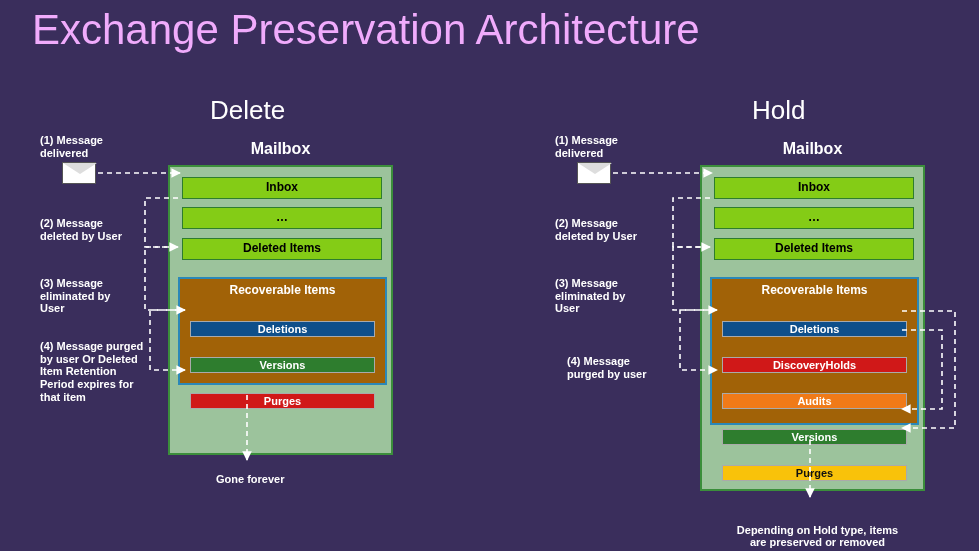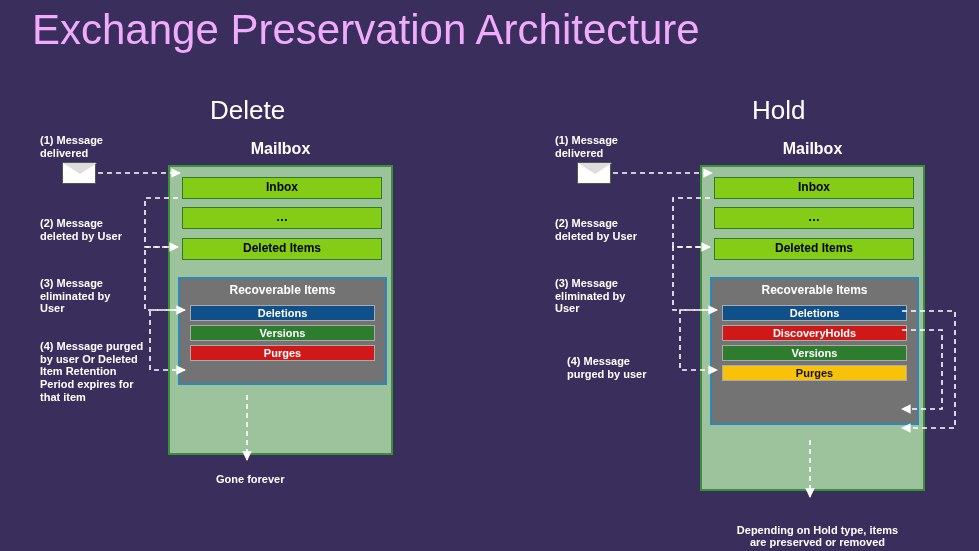--- a/index.html
+++ b/index.html
@@ -51,32 +51,32 @@
     font-size: 12px;
     font-weight: 600;
     text-align: center;
     line-height: 19px;
   }
   .rec-container {
     position: absolute;
     left: 8px;
     width: 209px;
     border: 2px solid #2b88b8;
-    background: #737373;
+    background: #a16207;
   }
   .rec-title {
     height: 22px;
     color: #fff;
     font-size: 12px;
     font-weight: 700;
     text-align: center;
     line-height: 22px;
   }
   .rec-row {
-    margin: 4px 10px;
+    margin: 20px 10px;
     height: 16px;
     border: 1px solid #aaa;
     color: #fff;
     font-size: 11px;
     font-weight: 700;
     text-align: center;
     line-height: 15px;
   }
   .r-blue   { background: #0f4f8a; }
   .r-green  { background: #2e7d2e; }
@@ -147,20 +147,21 @@
 
 <div class="panel-label" style="left:700px; top:140px;">Mailbox</div>
 <div class="panel" style="left:700px; top:165px; height:326px;">
   <div class="folder" style="top:10px;">Inbox</div>
   <div class="folder" style="top:40px;">…</div>
   <div class="folder" style="top:71px;">Deleted Items</div>
   <div class="rec-container" style="top:110px; height:148px;">
     <div class="rec-title">Recoverable Items</div>
     <div class="rec-row r-blue">Deletions</div>
     <div class="rec-row r-red">DiscoveryHolds</div>
+    <div class="rec-row r-orange">Audits</div>
     <div class="rec-row r-green">Versions</div>
     <div class="rec-row r-yellow">Purges</div>
   </div>
 </div>
 
 <div class="side-label" style="left:40px; top:217px; width:90px;">(2) Message deleted by User</div>
 <div class="side-label" style="left:40px; top:277px; width:90px;">(3) Message eliminated by User</div>
 <div class="side-label" style="left:40px; top:340px; width:110px;">(4) Message purged by user Or Deleted Item Retention Period expires for that item</div>
 
 <div class="side-label" style="left:555px; top:217px; width:90px;">(2) Message deleted by User</div>

